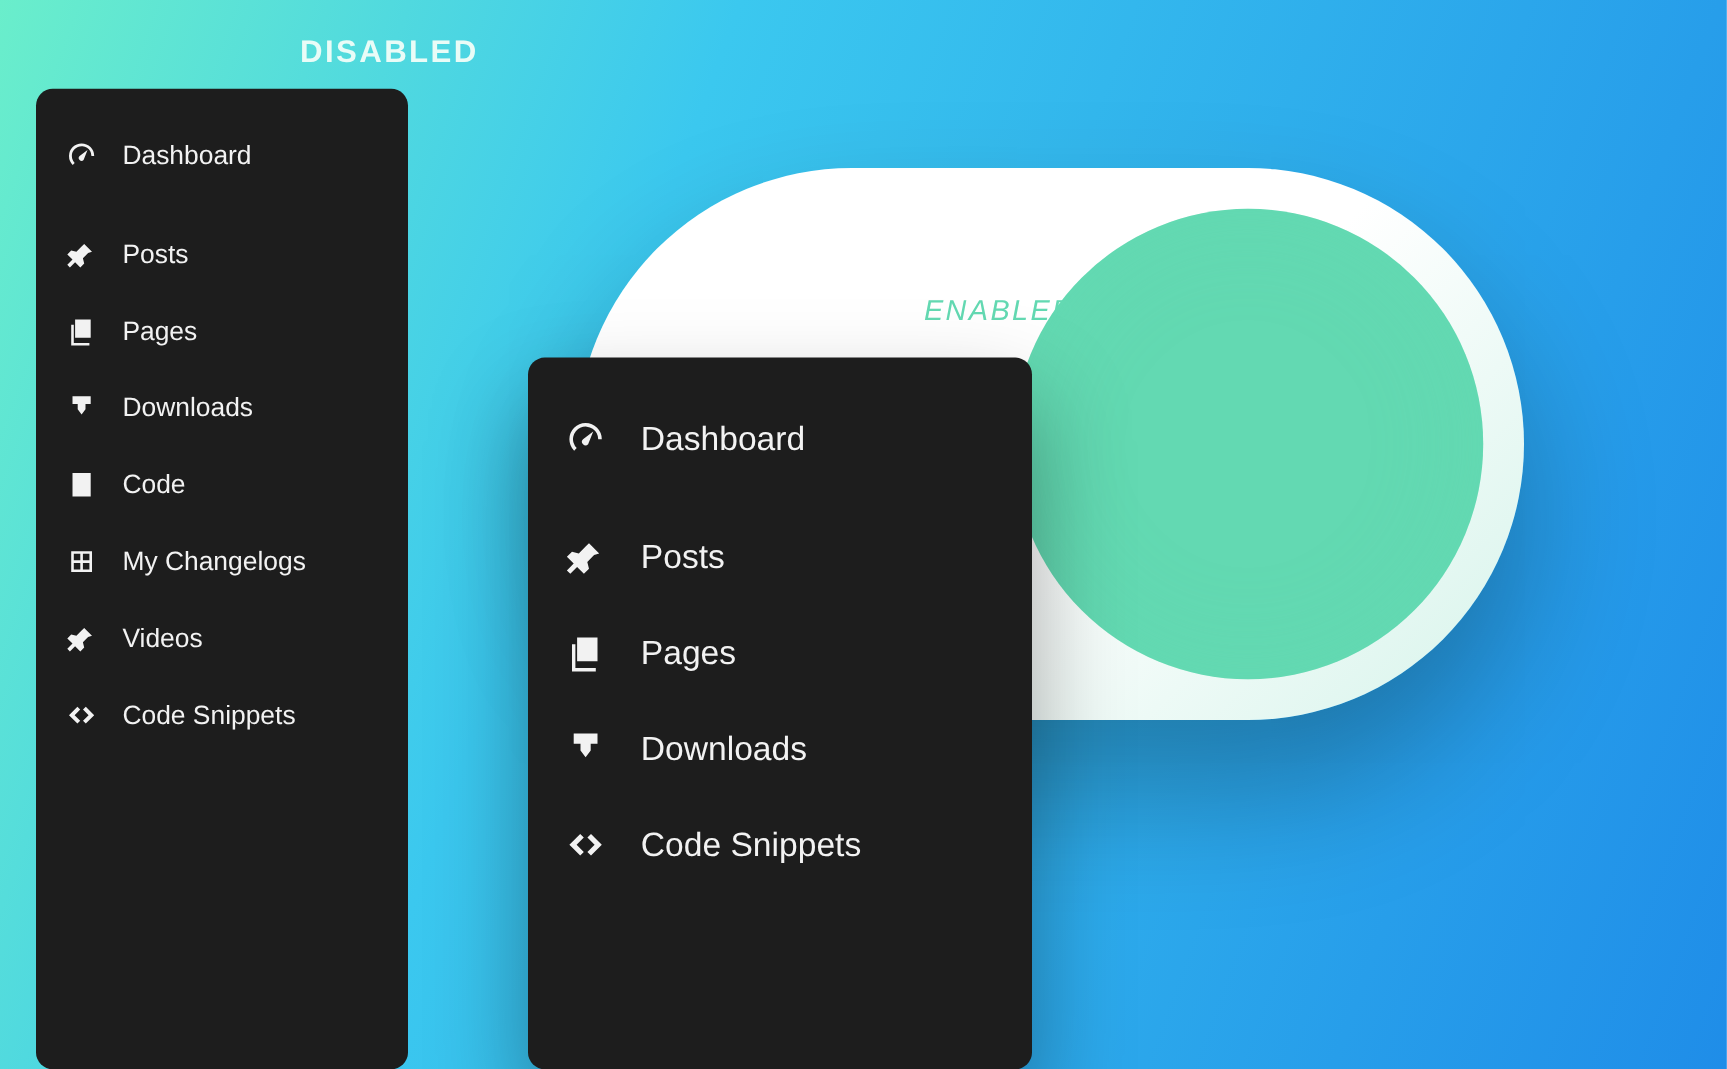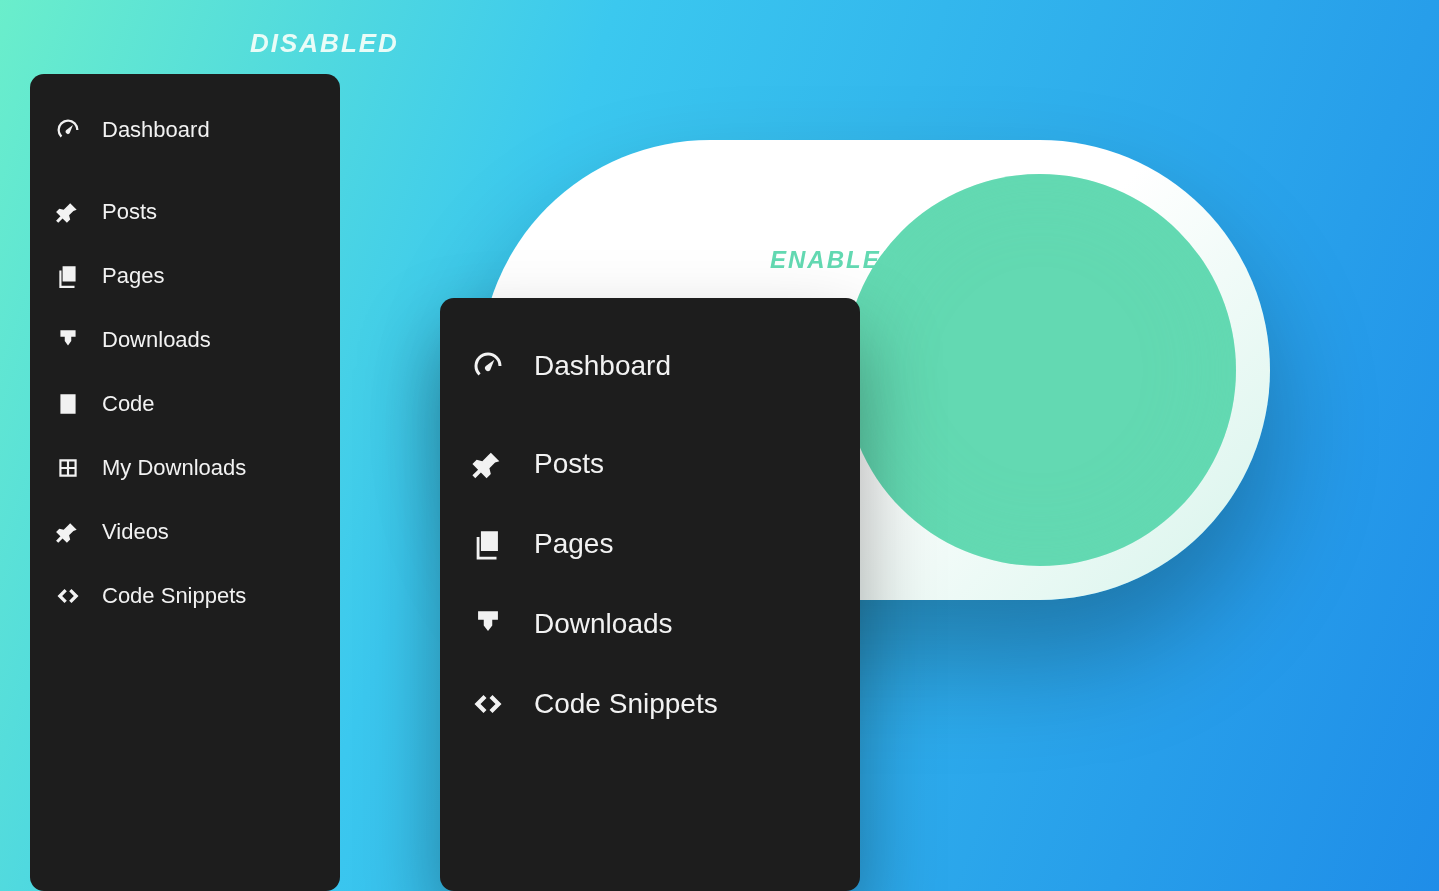--- a/index.html
+++ b/index.html
@@ -31,31 +31,30 @@
     background: #63d9b2;
     box-shadow: 0 0 80px rgba(99,217,178,0.35) inset;
   }
 
   
   .badge-disabled {
     position: absolute;
     left: 250px;
     top: 28px;
     font-weight: 800;
-    font-style: italic;
     font-size: 26px;
     letter-spacing: 2px;
     color: #e9fcf7;
   }
   
   .label-enabled {
     position: absolute;
     left: 770px;
     top: 246px;
-    font-weight: 700;
+    font-weight: 400;
     font-style: italic;
     font-size: 24px;
     letter-spacing: 2px;
     color: #63d9b2;
   }
 
   
   .sidebar-left {
     position: absolute;
     left: 30px;
@@ -157,21 +156,21 @@
         </svg>
     </span>
     <span>Code</span>
   </div>
   <div class="item">
     <span class="icon">
       <svg viewBox="0 0 24 24" width="26" height="26">
           <path d="M4 4h16v16H4zm2 2v5h5V6zm7 0v5h5V6zm-7 7v5h5v-5zm7 0v5h5v-5z"></path>
         </svg>
     </span>
-    <span>My Downloads</span>
+    <span>My Changelogs</span>
   </div>
   <div class="item">
     <span class="icon">
       <svg viewBox="0 0 24 24" width="26" height="26">
           <path d="M14 4l6 6-3 1-4 4 1 4-3 3-4-4-4 4-2-2 4-4-4-4 3-3 4 1 4-4z"></path>
         </svg>
     </span>
     <span>Videos</span>
   </div>
   <div class="item">

